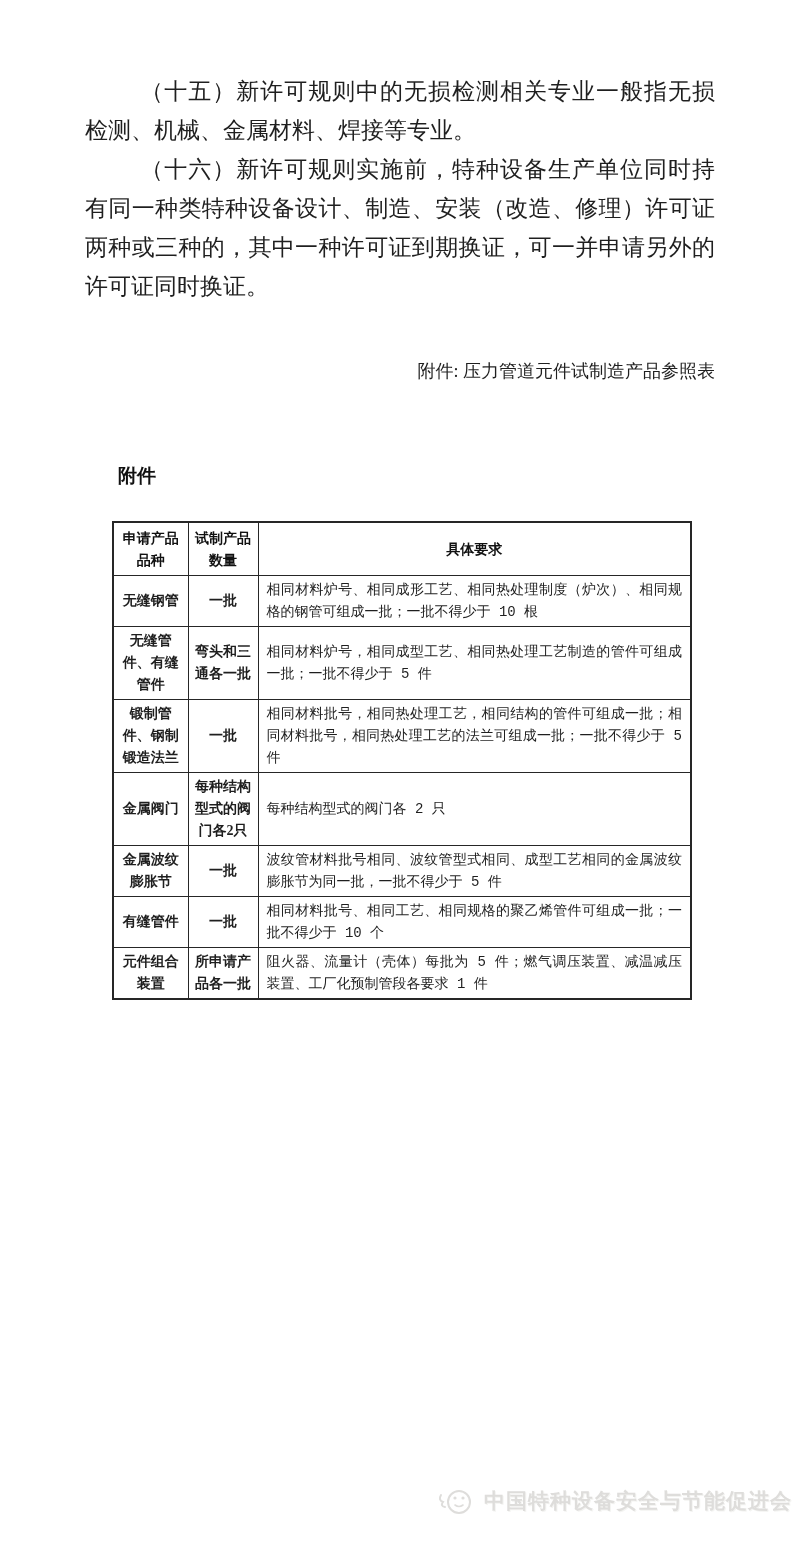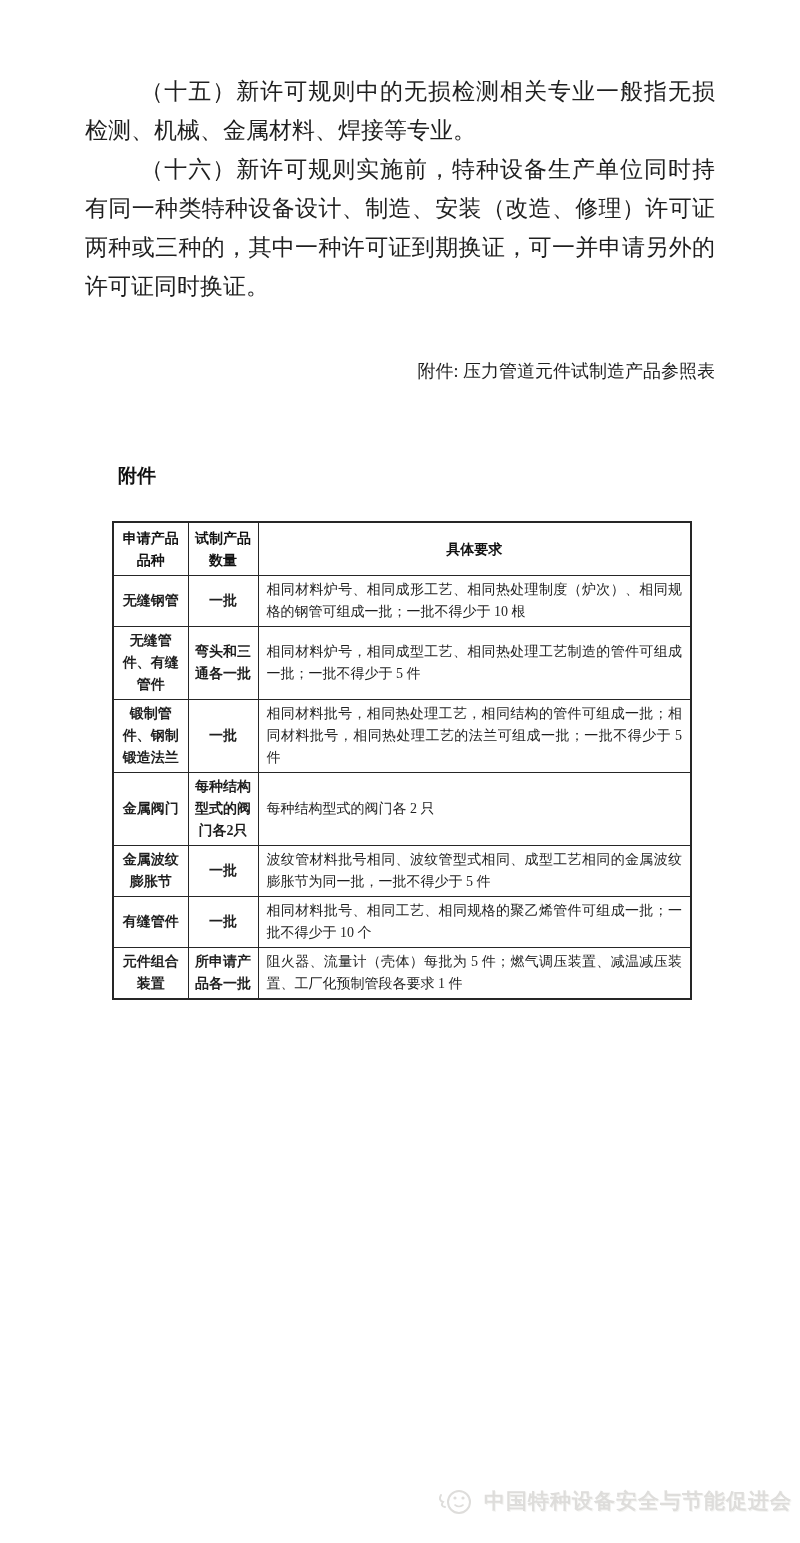--- a/index.html
+++ b/index.html
@@ -62,21 +62,21 @@
     padding: 3px 4px;
   }
   .ref-table th {
     font-family: "Liberation Sans", "DejaVu Sans", sans-serif;
     font-weight: bold;
     text-align: center;
     padding: 4px 6px;
     color: #111;
   }
   .ref-table td.c-name, .ref-table td.c-qty { text-align: center; font-weight: bold; }
-  .ref-table td.c-req { text-align: left; padding: 3px 8px; text-align: justify; }
+  .ref-table td.c-req { text-align: left; padding: 3px 8px; text-align: justify; font-family: Liberation Mono, monospace; }
   .footer {
     position: absolute;
     top: 1486px;
     right: 8px;
     display: flex;
     align-items: center;
     gap: 7px;
     color: #dedddb;
     font-family: Liberation Sans, sans-serif;
     font-size: 21px;

